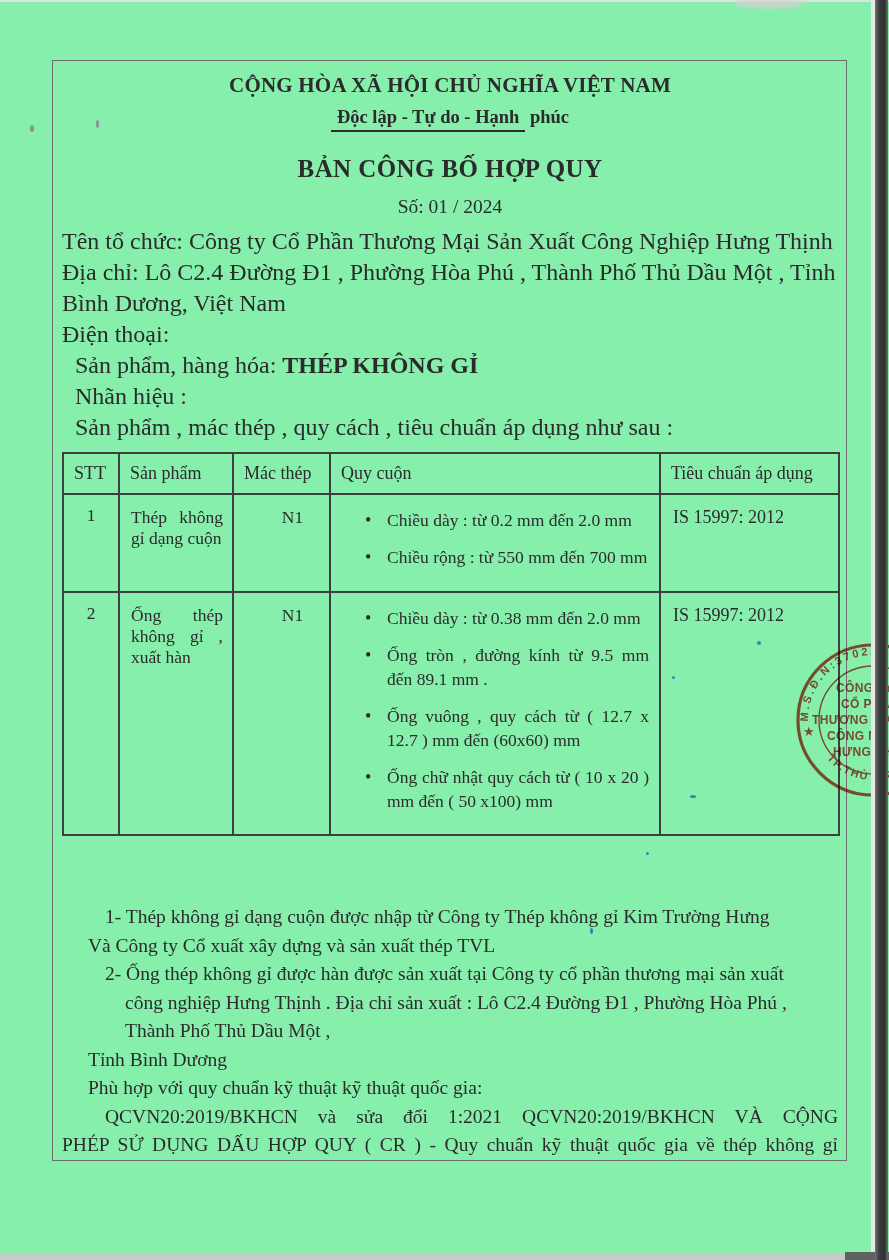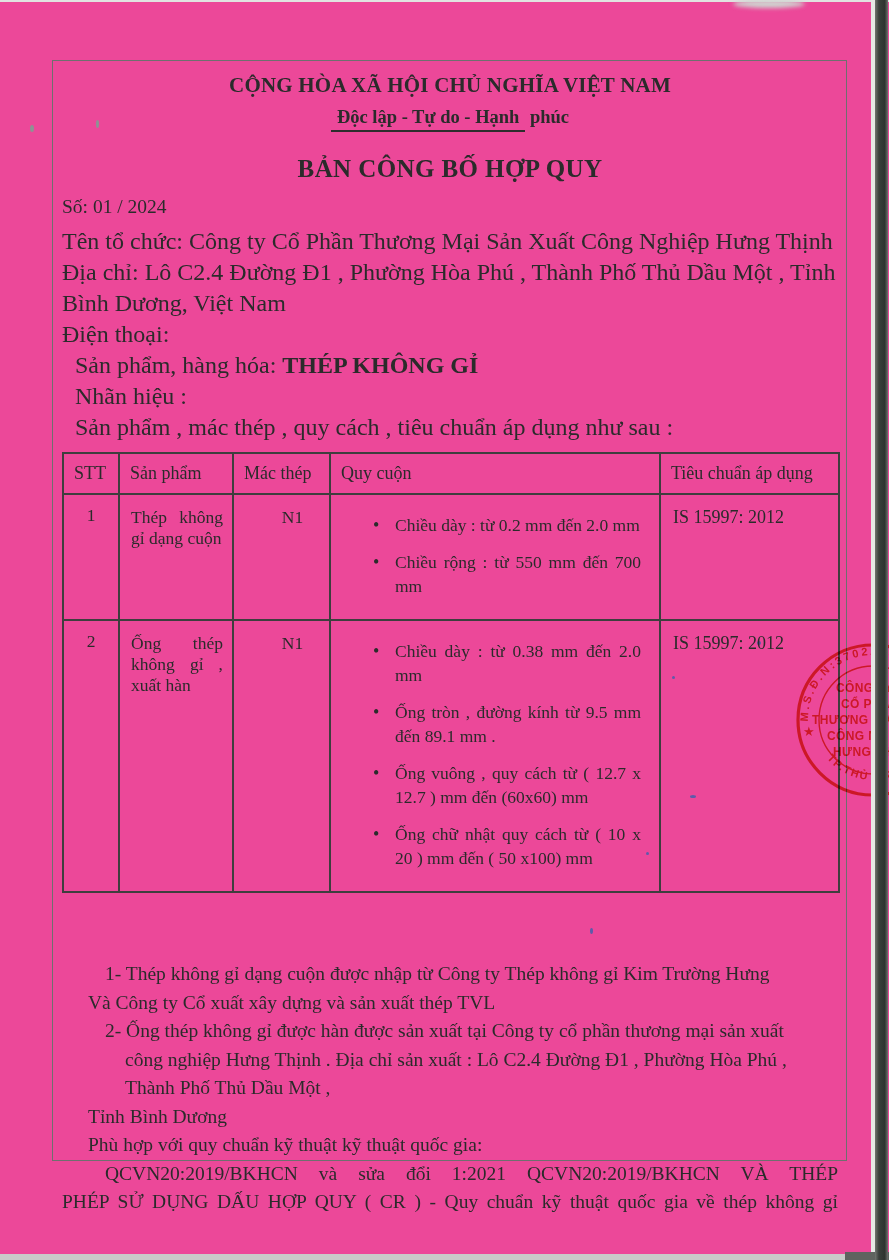--- a/index.html
+++ b/index.html
@@ -1,18 +1,18 @@
 <!DOCTYPE html>
 <html><head>
 <meta charset="utf-8">
 <style>
   html,body{margin:0;padding:0;background:#e8e8e6;}
   .scan{
     position:relative;width:889px;height:1260px;margin:0 auto;
-    background:#ec4899;overflow:hidden;
+    background:#86efac;overflow:hidden;
     font-family:"Liberation Serif","DejaVu Serif",serif;
     color:#2b2b2b;
   }
   
   .edge-top{position:absolute;left:0;top:0;width:889px;height:2px;background:#e1e3e1;}
   .edge-smudge{position:absolute;left:733px;top:0;width:72px;height:8px;background:#cfd2cf;filter:blur(2px);border-radius:50%;}
   .edge-right{position:absolute;left:875px;top:0;width:13px;height:1260px;
     background:linear-gradient(to right,#70756f,#3a3f3b 30%,#2f332f 75%,#6f736f);z-index:30;}
   .edge-right-shadow{position:absolute;left:871px;top:0;width:4px;height:1260px;background:#e6e8e5;z-index:29;}
   .edge-bottom{position:absolute;left:0;top:1254px;width:889px;height:6px;background:#c9cbc9;z-index:28;}
@@ -24,42 +24,42 @@
   .page-border{
     position:absolute;left:52px;top:60px;width:795px;height:1101px;
     border:1.5px solid #6f6f6f;box-sizing:border-box;z-index:1;
   }
   .content{position:absolute;left:62px;top:72px;width:776px;z-index:10;}
 
   .nat-title{font-size:21px;font-weight:bold;text-align:center;line-height:26px;letter-spacing:.2px;}
   .motto{font-size:18.5px;font-weight:bold;text-align:center;line-height:26px;margin-top:6px;}
   .motto-underline{border-bottom:2px solid #2d2d2d;padding:0 6px 3px 6px;}
   .doc-title{font-size:25px;font-weight:bold;text-align:center;line-height:34px;margin:22px 0 0 0;letter-spacing:.4px;font-family:Liberation Serif, serif;}
-  .doc-number{font-size:19.5px;line-height:26px;margin-top:8px;}
+  .doc-number{font-size:19.5px;text-align:center;line-height:26px;margin-top:8px;}
 
   .para{font-size:24px;line-height:31px;margin:0;}
   .para.first{margin-top:6px;}
   .para.indent{padding-left:13px;}
   .bold{font-weight:bold;}
 
   table.spec{
     width:776px;margin-top:9px;border-collapse:collapse;table-layout:fixed;
     font-size:17.5px;
   }
   table.spec th,table.spec td{border:2px solid #3e3e3e;vertical-align:top;}
   table.spec th{font-weight:normal;font-size:18px;text-align:left;padding:9px 10px;height:20px;}
   th.c-stt,td.c-stt{text-align:center;}
   td{padding:10px 10px;}
   td.c-sp{text-align:justify;padding:12px 9px 10px 11px;}
   td.c-mac{text-align:center;padding-top:12px;padding-left:32px;}
   td.c-std{font-size:18px;padding:12px 6px 10px 12px;}
   td.c-qc{padding:10px 10px 8px 12px;}
   tr.row-1{height:98px;}
   tr.row-2{height:231px;}
-  ul.qc-list{list-style:none;margin:8px;padding:0;}
+  ul.qc-list{list-style:none;margin:0;padding:0;}
   ul.qc-list li{
     position:relative;padding-left:44px;margin:3px 0 13px 0;
     text-align:justify;line-height:24px;
   }
   ul.qc-list li::before{
     content:"•";position:absolute;left:22px;top:0;font-size:18px;
   }
 
   .notes{margin-top:67px;font-size:19.5px;}
   .notes p{margin:0;line-height:28.5px;white-space:nowrap;}
@@ -148,21 +148,21 @@
     </table>
 
     <div class="notes">
       <p class="n-pl43">1- Thép không gỉ dạng cuộn được nhập từ Công ty Thép không gỉ Kim Trường Hưng</p>
       <p class="n-pl26">Và Công ty Cổ xuất xây dựng và sản xuất thép TVL</p>
       <p class="n-pl43">2- Ống thép không gỉ được hàn được sản xuất tại Công ty cổ phần thương mại sản xuất</p>
       <p class="n-pl63">công nghiệp Hưng Thịnh . Địa chỉ sản xuất : Lô C2.4 Đường Đ1 , Phường Hòa Phú ,</p>
       <p class="n-pl63">Thành Phố Thủ Dầu Một ,</p>
       <p class="n-pl26">Tỉnh Bình Dương</p>
       <p class="n-pl26">Phù hợp với quy chuẩn kỹ thuật kỹ thuật quốc gia:</p>
-      <p class="n-pl43 n-just">QCVN20:2019/BKHCN và sửa đổi 1:2021 QCVN20:2019/BKHCN VÀ THÉP</p>
+      <p class="n-pl43 n-just">QCVN20:2019/BKHCN và sửa đổi 1:2021 QCVN20:2019/BKHCN VÀ CỘNG</p>
       <p class="n-just">PHÉP SỬ DỤNG DẤU HỢP QUY ( CR ) -  Quy chuẩn kỹ thuật quốc gia về thép không gỉ</p>
     </div>
 
   </div>
 
   <svg class="stamp" width="200" height="200" viewBox="0 0 200 200">
     <defs>
       <path id="arcTop" d="M 36.4 113.5 A 65 65 0 1 1 164.9 103.4"></path>
       <path id="arcBottom" d="M 52.7 136.9 A 60 60 0 0 0 147.3 136.9"></path>
     </defs>

